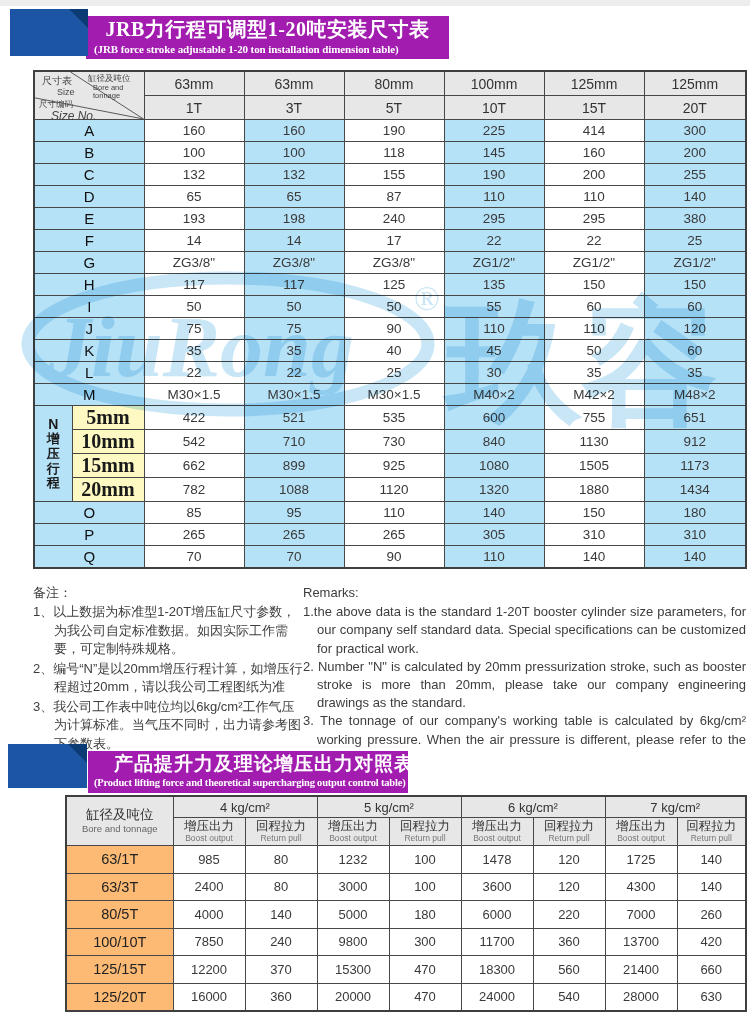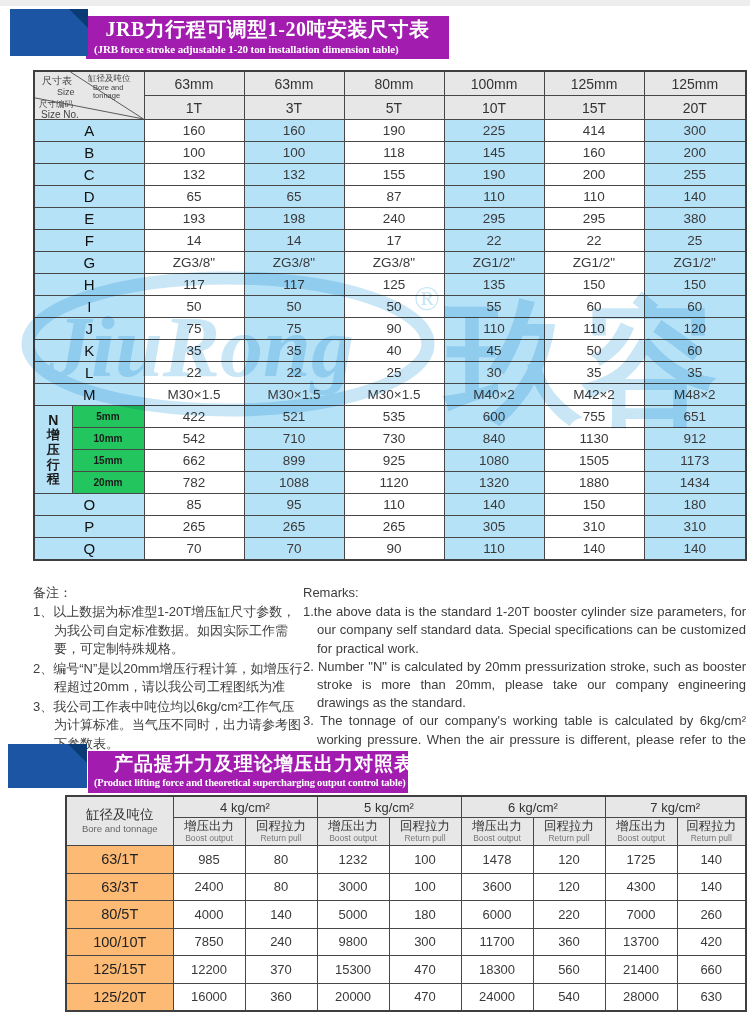--- a/index.html
+++ b/index.html
@@ -26,32 +26,32 @@
   
   table { border-collapse:collapse; table-layout:fixed; }
   .t1 { position:absolute; left:33px; top:70px; width:712px; z-index:1; }
   .t1 th, .t1 td { border:1.5px solid #474747; padding:0; text-align:center; vertical-align:middle; }
   .t1 { border:2px solid #3f3f3f; }
   .t1 thead th { background:#e7e7e7; font-size:14px; font-weight:normal; color:#333; height:23px; }
   .t1 td.v  { height:21px; font-size:13.5px; color:#3a3a3a; }
   .t1 td.w  { background:#ffffff; }
   .t1 td.b  { background:#b6e2f8; }
   .t1 th.rl { background:#b6e2f8; font-size:15px; font-weight:500; color:#101010; }
-  .t1 th.mml{ background:#22c55e; font-size:10px; font-weight:600; color:#1a1a1a; }
+  .t1 th.mml{ background:#fef9c3; font-size:20px; font-weight:600; color:#1a1a1a;font-family:Liberation Serif, serif; }
   .t1 th.nlab { background:#b6e2f8; font-size:13px; font-weight:600; color:#1a1a1a; line-height:1.15; }
   .t1 th.nlab div:first-child { font-size:14px; }
   .corner { position:relative; background:#e7e7e7; padding:0; }
   .corner svg.diag { position:absolute; left:0; top:0; width:100%; height:100%; }
   .corner .cl { position:absolute; color:#444; text-align:left; line-height:1.05; font-weight:normal; }
   .cz1 { left:7px;  top:4px;  font-size:10px; }
   .ce1 { left:22px; top:16px; font-size:9px; }
   .cz2 { left:53px; top:2px;  font-size:8.5px; }
   .ce2 { left:58px; top:12px; font-size:7.5px; width:48px; color:#555; }
   .cz3 { left:4px;  top:28px; font-size:8.5px; }
-  .ce3 { left:6px;  top:38px; font-size:10px; color:#555; }
+  .ce3 { left:16px;  top:38px; font-size:12px; color:#555;font-style:italic; }
 
   
   .notes-zh { position:absolute; left:33px;  top:584px; width:272px; font-size:13px; color:#3d3d3d; line-height:1.42; z-index:1; }
   .notes-zh .note-item { padding-left:21px; text-indent:-21px; margin-top:1px; }
   .notes-en { position:absolute; left:303px; top:584px; width:443px; font-size:13px; color:#3d3d3d; line-height:1.40; text-align:justify; z-index:1; }
   .notes-en .note-item { padding-left:14px; text-indent:-14px; }
   .note-head { margin-bottom:1px; }
 
   
   .t2 { position:absolute; left:65px; top:795px; width:680px; z-index:1; border:2px solid #3f3f3f; }

